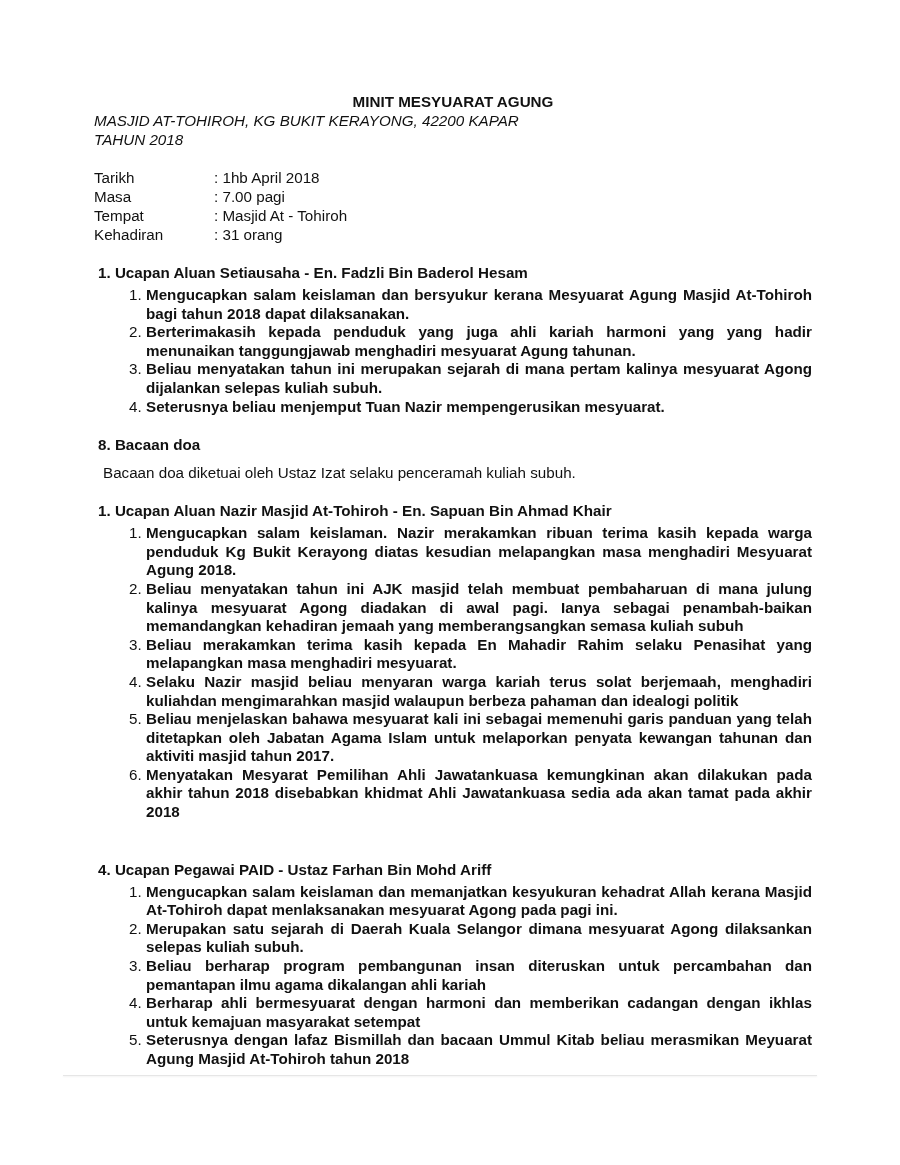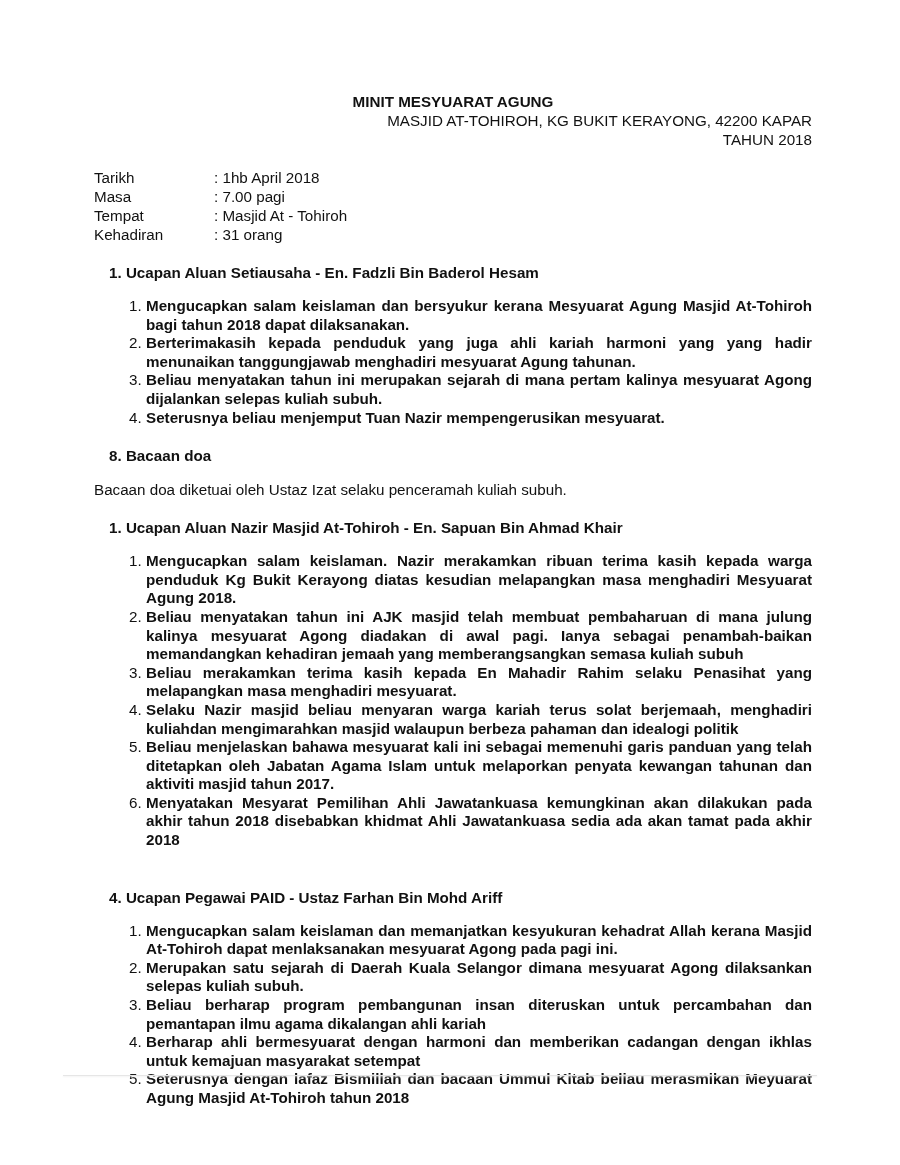--- a/index.html
+++ b/index.html
@@ -2,31 +2,31 @@
 <html><head>
   <meta charset="utf-8">
   <style>
     html, body { margin: 0; padding: 0; background: #ffffff; }
     body {
       width: 900px; height: 1165px; position: relative; overflow: hidden;
       font-family: "Liberation Sans", sans-serif; color: #111; font-size: 15.2px;
     }
     .page { position: absolute; left: 94px; top: 92px; width: 718px; }
     .title { text-align: center; font-weight: bold; line-height: 19px; }
-    .subtitle { text-align: right; line-height: 19px; }
+    .subtitle { text-align: left; line-height: 19px; font-style: italic; }
     .meta { margin-top: 19px; }
     .meta-row { display: flex; line-height: 19px; gap: 36px; }
     .meta-label { width: 84px; }
-    h2 { font-size: 15.2px; font-weight: bold; margin: 15px; line-height: 19px; }
+    h2 { font-size: 15.2px; font-weight: bold; margin: 4px; line-height: 19px; }
     .section { margin-top: 19px; }
     .section.gap2 { margin-top: 38px; }
     ol { margin: 0; padding-left: 52px; }
     ol li { line-height: 18.6px; text-align: justify; padding-left: 0; font-weight: bold; }
     ol li::marker { font-weight: normal; }
-    p { margin: 0; line-height: 19px; }
+    p { margin: 9px; line-height: 19px; }
     .rule {
       position: absolute; left: 63px; top: 1075px; width: 754px; height: 1px;
       background: #e6e6e6; box-shadow: 0 1px 2px #eeeeee;
     }
   </style>
 </head>
 <body>
 
 <div class="page">
   <div class="title">MINIT MESYUARAT AGUNG</div>

